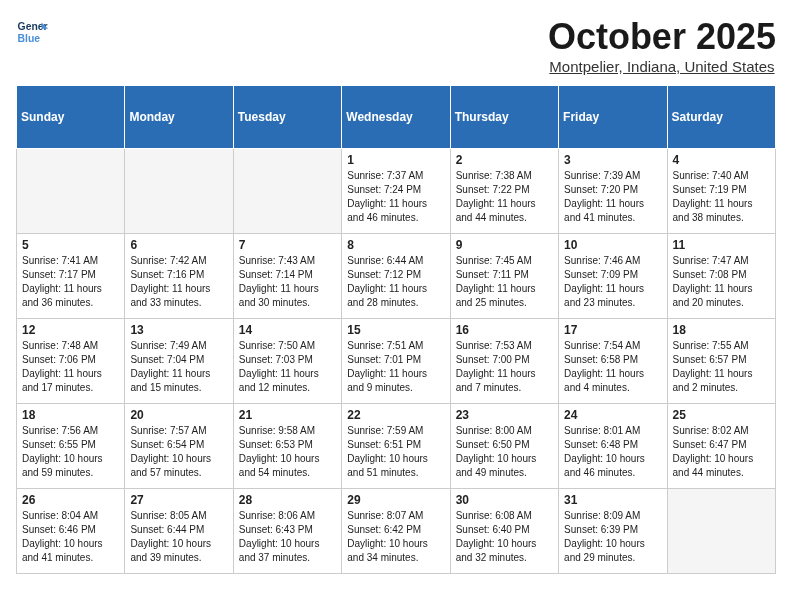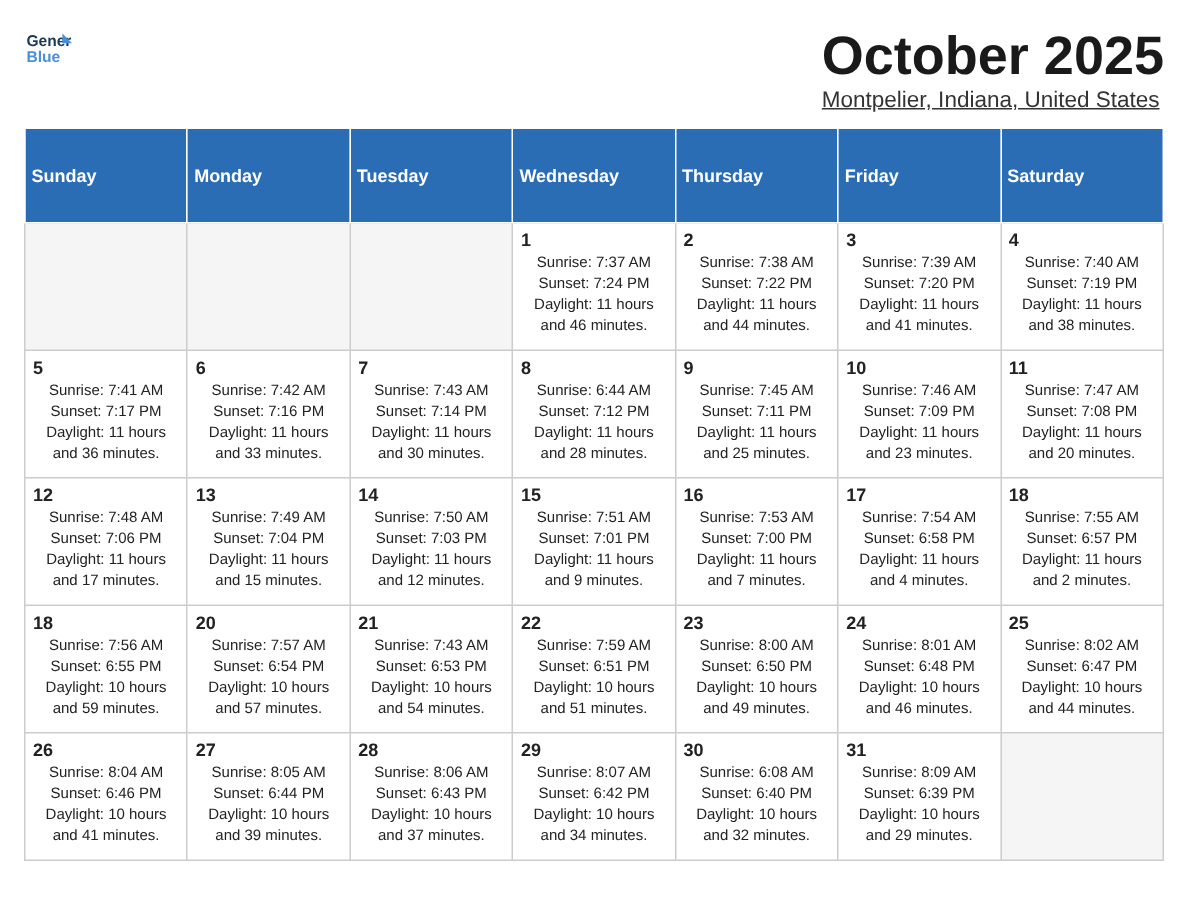--- a/index.html
+++ b/index.html
@@ -19,21 +19,21 @@
     .logo {
       display: flex;
       align-items: center;
       gap: 4px;
     }
     .logo-icon {
       width: 32px;
       height: 32px;
     }
     .title-block {
-      text-align: left;
+      text-align: center;
     }
     .calendar-title {
       font-size: 36px;
       font-weight: bold;
       color: #1a1a1a;
     }
     .calendar-subtitle {
       font-size: 15px;
       color: #333;
       text-decoration: underline;
@@ -67,21 +67,20 @@
     .day-num {
       font-weight: bold;
       font-size: 12px;
       display: block;
       margin-bottom: 2px;
     }
     .day-info {
       font-size: 10px;
       color: #222;
       line-height: 1.4;
-      text-align: center;
     }
   </style>
 </head>
 <body>
 
 <div class="header">
   <div class="logo">
     <svg class="logo-icon" viewBox="0 0 40 40">
       <text x="2" y="18" font-size="13" font-weight="bold" fill="#1a3a5c">General</text>
       <text x="2" y="32" font-size="13" font-weight="bold" fill="#4a90d9">Blue</text>
@@ -252,21 +251,21 @@
         </td>
         <td>
           <span class="day-num">20</span>
           <div class="day-info">Sunrise: 7:57 AM
 Sunset: 6:54 PM
 Daylight: 10 hours
 and 57 minutes.</div>
         </td>
         <td>
           <span class="day-num">21</span>
-          <div class="day-info">Sunrise: 7:43 AM
+          <div class="day-info">Sunrise: 9:58 AM
 Sunset: 6:53 PM
 Daylight: 10 hours
 and 54 minutes.</div>
         </td>
         <td>
           <span class="day-num">22</span>
           <div class="day-info">Sunrise: 7:59 AM
 Sunset: 6:51 PM
 Daylight: 10 hours
 and 51 minutes.</div>

